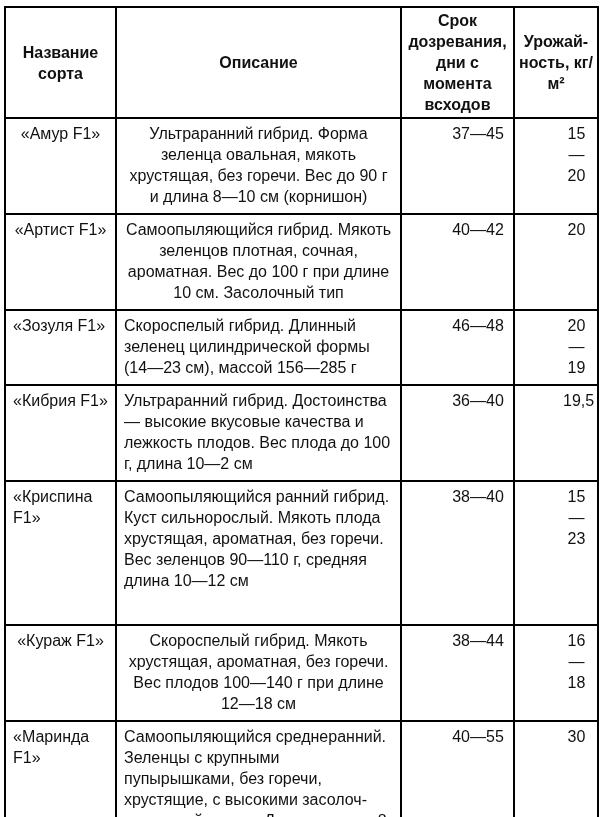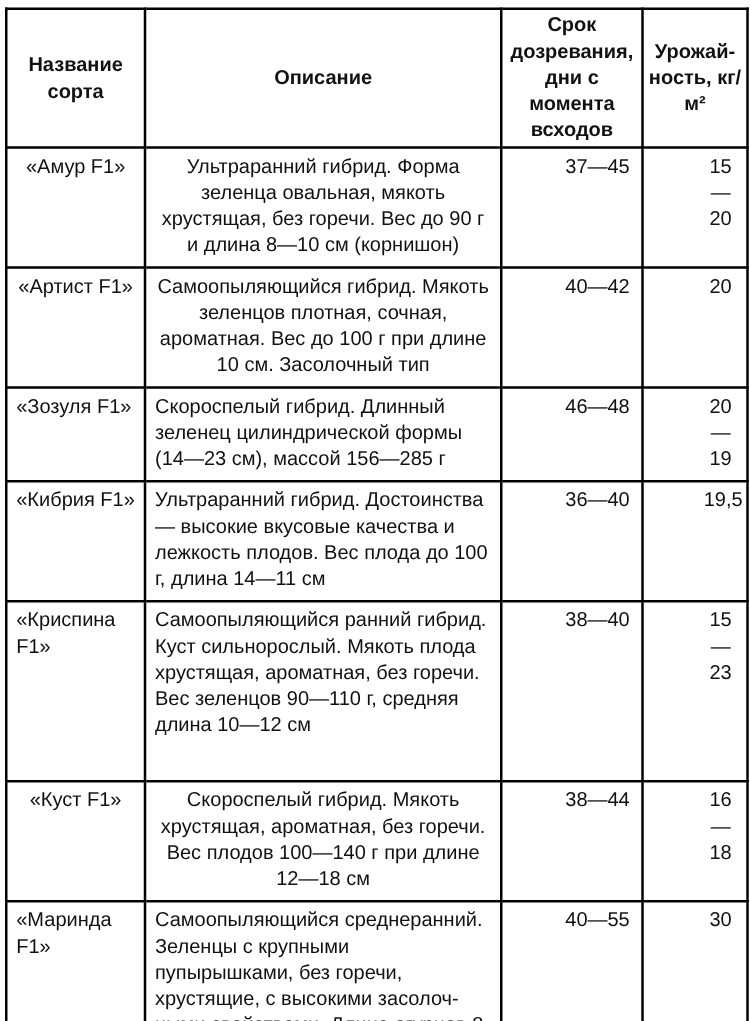--- a/index.html
+++ b/index.html
@@ -88,32 +88,32 @@
         <td class="cell-num">20</td>
       </tr>
       <tr class="r3lines">
         <td class="cell-name">«Зозуля F1»</td>
         <td class="cell-desc">Скороспелый гибрид. Длинный зеленец цилиндрической формы (14—23 см), массой 156—285 г</td>
         <td class="cell-num">46—48</td>
         <td class="cell-num">20—19</td>
       </tr>
       <tr class="r4x">
         <td class="cell-name">«Кибрия F1»</td>
-        <td class="cell-desc">Ультраранний гибрид. Достоин­ства — высокие вкусовые качества и лежкость плодов. Вес плода до 100 г, длина 14—11 см</td>
+        <td class="cell-desc">Ультраранний гибрид. Достоин­ства — высокие вкусовые качества и лежкость плодов. Вес плода до 100 г, длина 10—2 см</td>
         <td class="cell-num">36—40</td>
         <td class="cell-num">19,5</td>
       </tr>
       <tr class="r6lines">
         <td class="cell-name">«Криспина F1»</td>
         <td class="cell-desc">Самоопыляющийся ранний гибрид. Куст сильнорослый. Мякоть плода хрустящая, ароматная, без горечи. Вес зеленцов 90—110 г, средняя длина 10—12 см</td>
         <td class="cell-num">38—40</td>
         <td class="cell-num">15—23</td>
       </tr>
       <tr class="r4lines">
-        <td class="cell-name">«Куст F1»</td>
+        <td class="cell-name">«Кураж F1»</td>
         <td class="cell-desc">Скороспелый гибрид. Мякоть хрустящая, ароматная, без горечи. Вес плодов 100—140 г при длине 12—18 см</td>
         <td class="cell-num">38—44</td>
         <td class="cell-num">16—18</td>
       </tr>
       <tr class="r6lines">
         <td class="cell-name">«Маринда F1»</td>
         <td class="cell-desc">Самоопыляющийся среднеран­ний. Зеленцы с крупными пупырышками, без горечи, хрустящие, с высокими засолоч­ными свойствами. Длина огурцов 8—10 см и вес 65—75 г</td>
         <td class="cell-num">40—55</td>
         <td class="cell-num">30</td>
       </tr>

